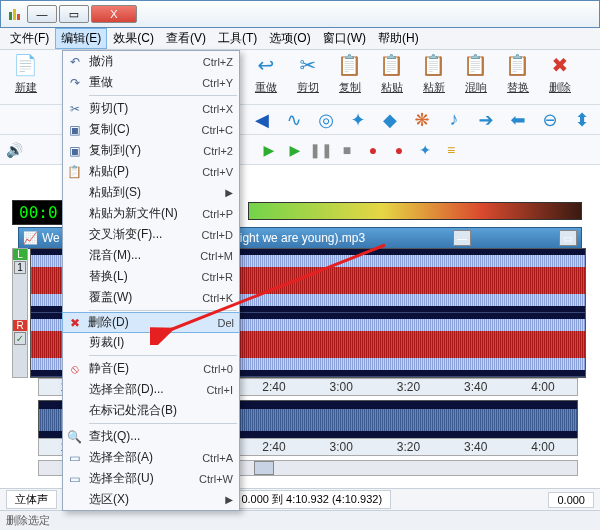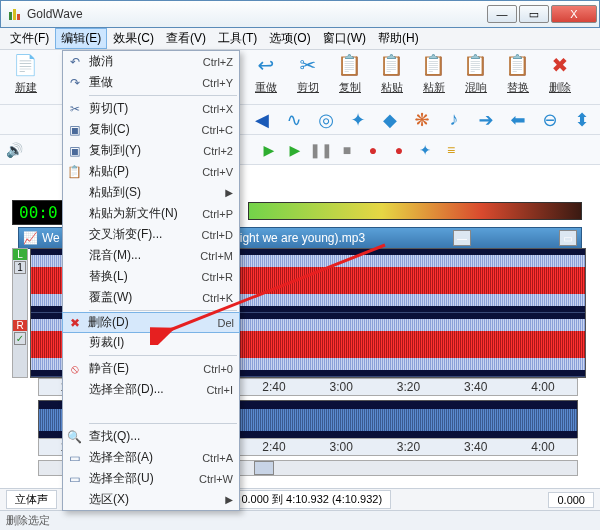--- a/index.html
+++ b/index.html
@@ -57,21 +57,20 @@
 <body>
 
 <div class="titlebar">
   <span class="ticon">
     <svg width="16" height="16">
         <rect x="2" y="6" width="3" height="8" fill="#3a8a3a"></rect>
         <rect x="6" y="3" width="3" height="11" fill="#d6c020"></rect>
         <rect x="10" y="8" width="3" height="6" fill="#d6502e"></rect>
       </svg>
   </span>
-  <span class="title">GoldWave</span>
   <div class="winbtns">
     <div class="winbtn">—</div>
     <div class="winbtn">▭</div>
     <div class="winbtn close">X</div>
   </div>
 </div>
 
 <div class="menubar" id="menubar">
     <span>文件(F)</span>
     <span class="active">编辑(E)</span>
@@ -298,20 +297,21 @@
       <span>静音(E)</span>
       <span class="shc">Ctrl+0</span>
     </div>
     <div class="row">
       <span class="ico" style="color:#4a6a9a"></span>
       <span>选择全部(D)...</span>
       <span class="shc">Ctrl+I</span>
     </div>
     <div class="row">
       <span class="ico" style="color:#4a6a9a"></span>
+      <span>在标记处混合(B)</span>
     </div>
     <div class="sep"></div>
     <div class="row">
       <span class="ico" style="color:#4a6a9a">🔍</span>
       <span>查找(Q)...</span>
     </div>
     <div class="row">
       <span class="ico" style="color:#4a6a9a">▭</span>
       <span>选择全部(A)</span>
       <span class="shc">Ctrl+A</span>

